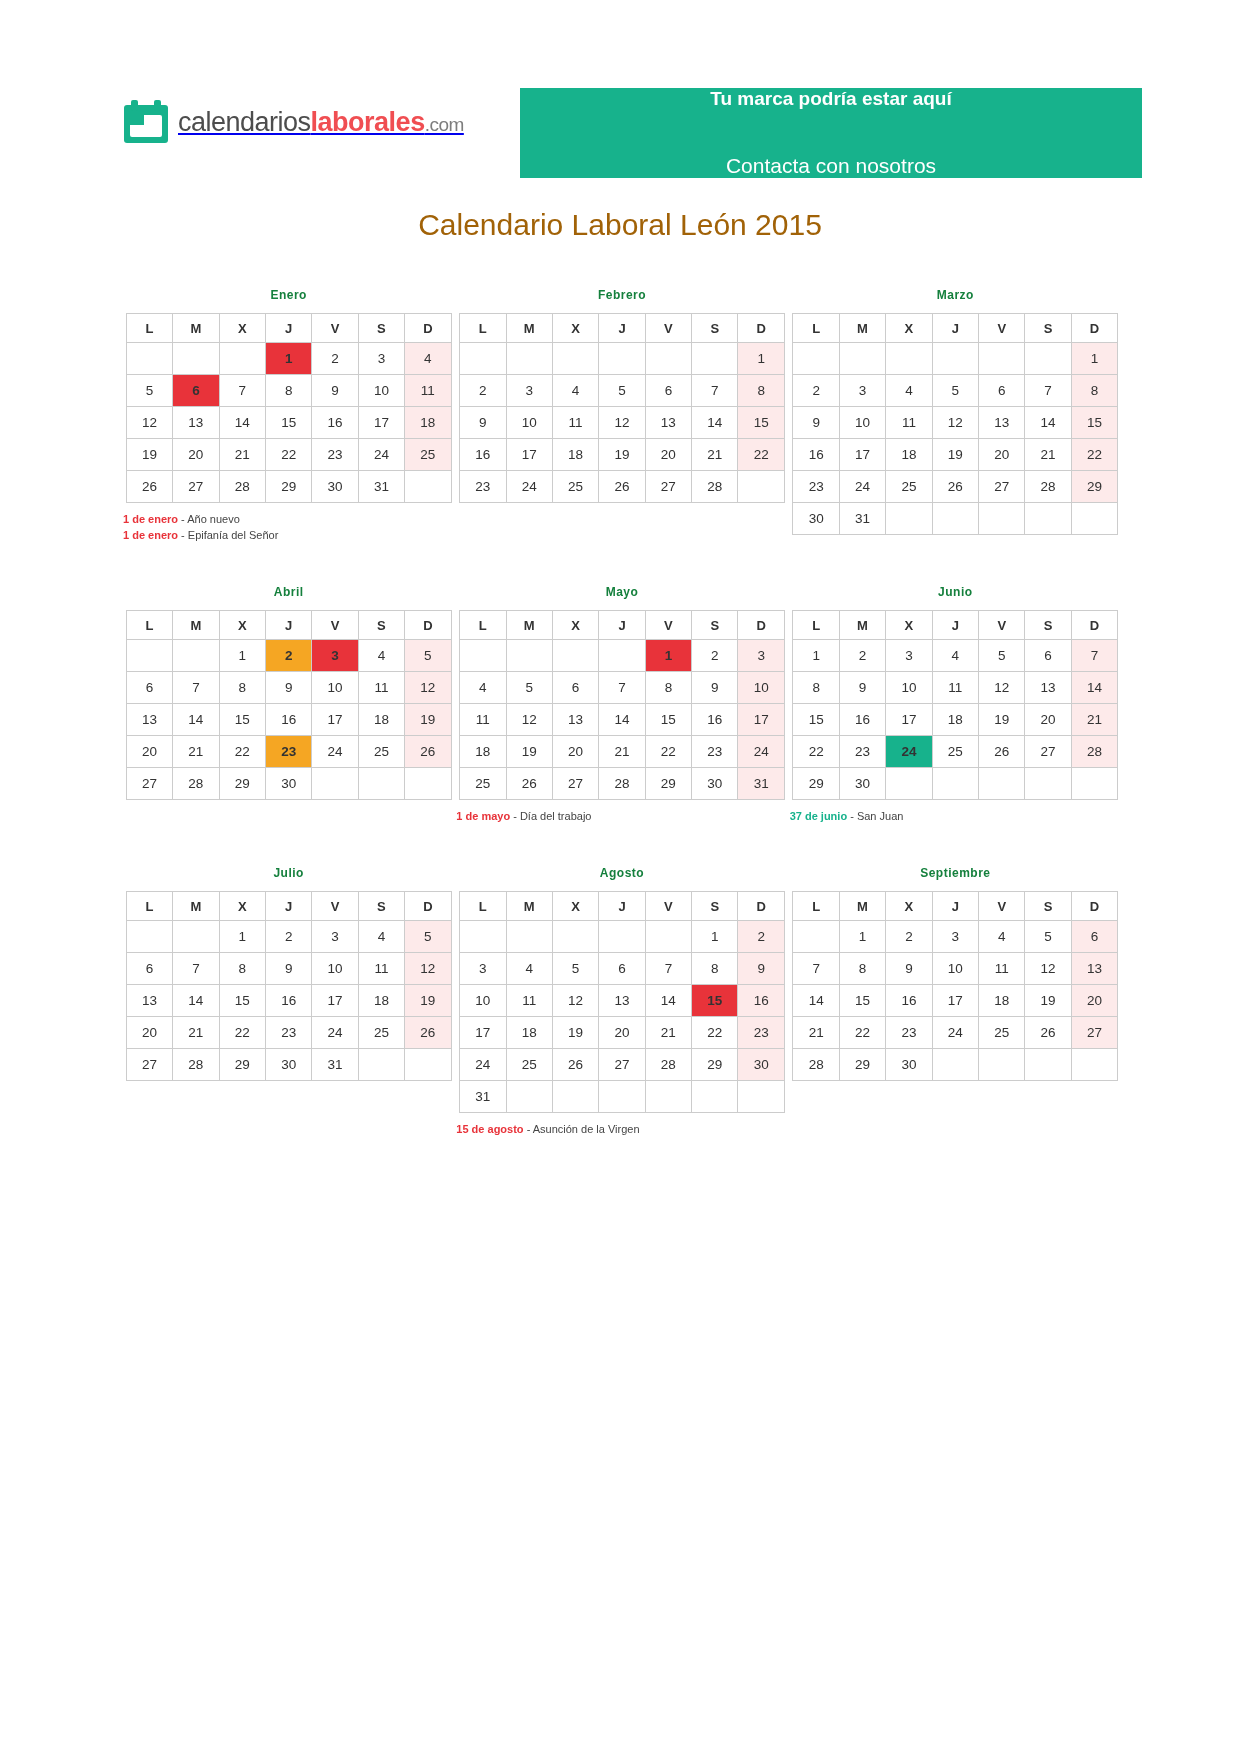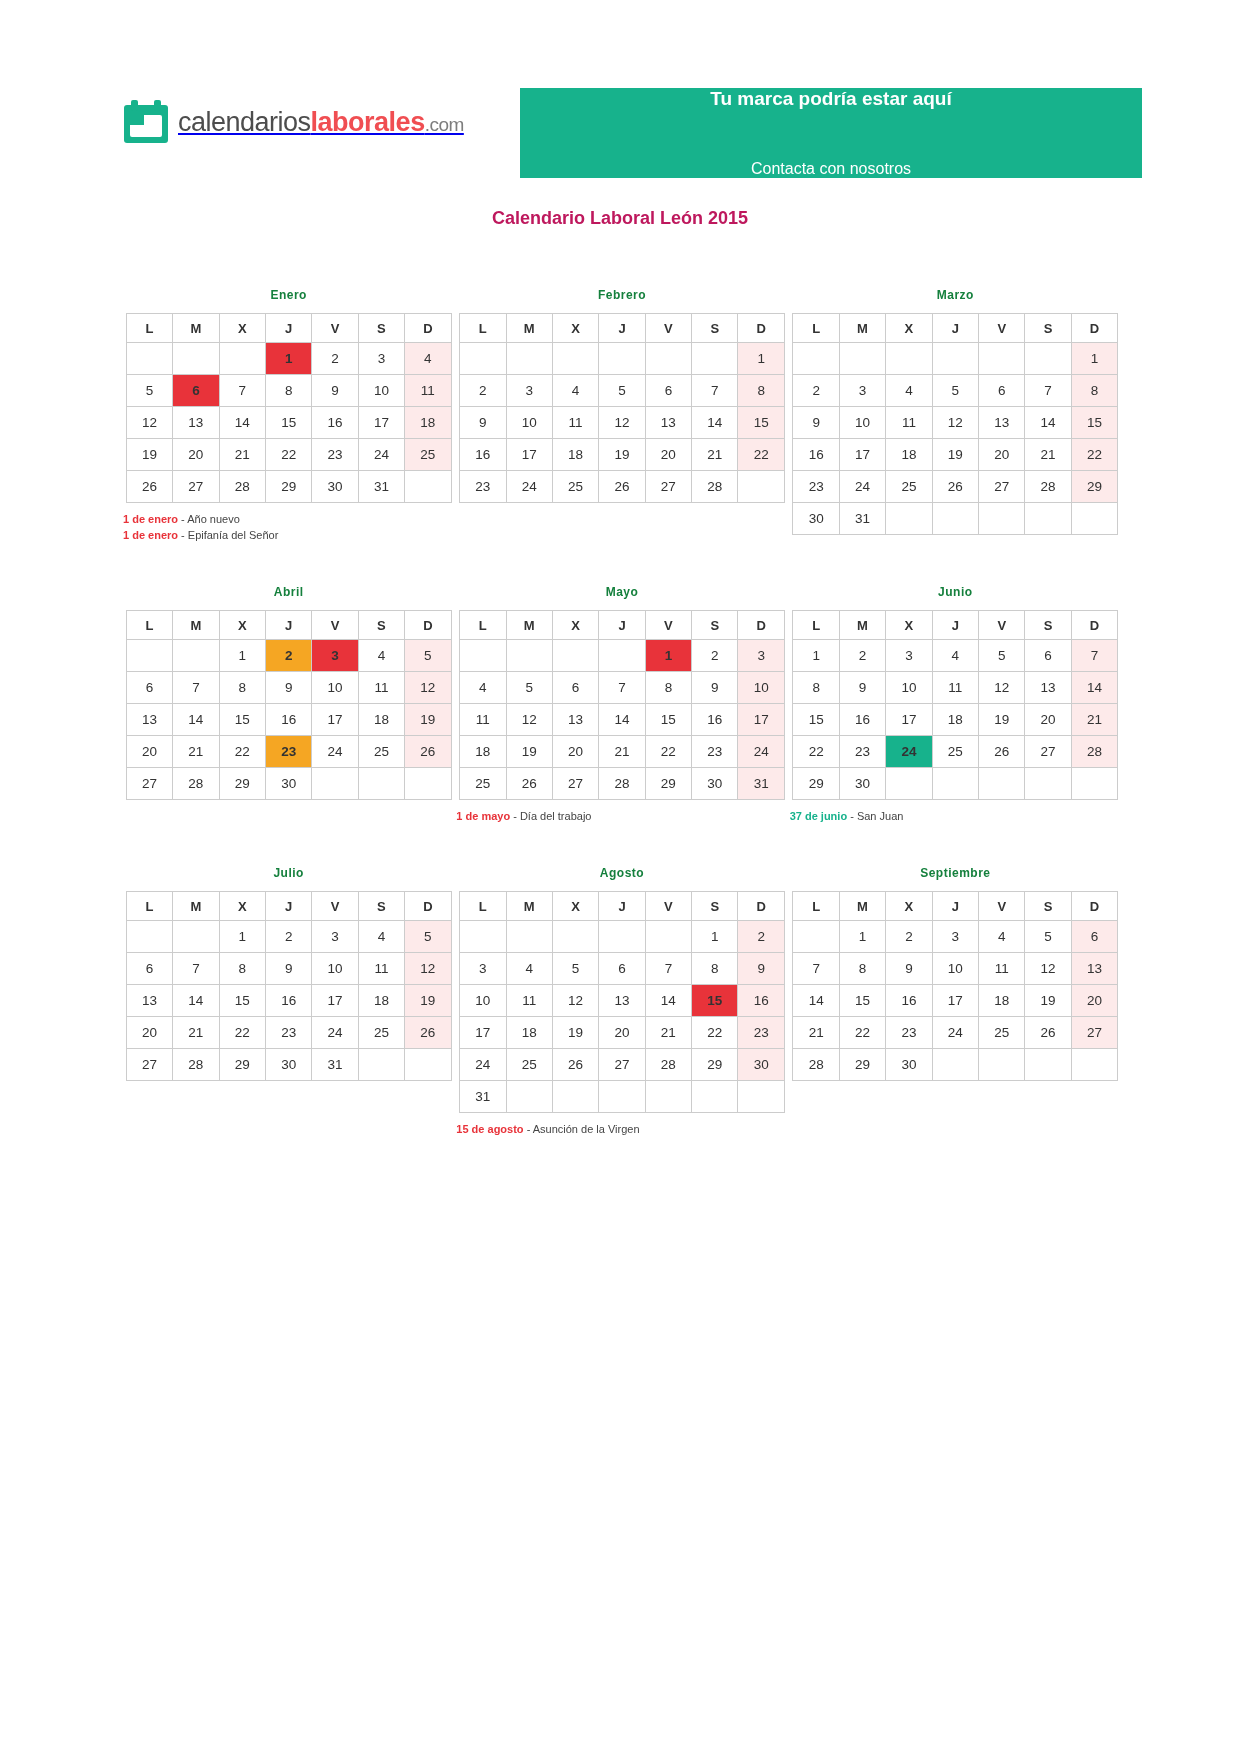--- a/index.html
+++ b/index.html
@@ -62,32 +62,32 @@
     flex-direction: column;
     align-items: center;
     justify-content: space-between;
     gap: 6px;
   }
   .banner-line1 {
     font-size: 19px;
     font-weight: bold;
   }
   .banner-line2 {
-    font-size: 16px;
+    font-size: 21px;
   }
 
   .page-title {
     position: absolute;
     left: 0;
     top: 208px;
     width: 1240px;
     text-align: center;
-    font-size: 18px;
-    font-weight: bold;
-    color: #be185d;
+    font-size: 30px;
+    font-weight: normal;
+    color: #a16207;
   }
 
   
   .months {
     position: absolute;
     left: 122px;
     top: 288px;
     width: 1000px;
   }
   .row {

